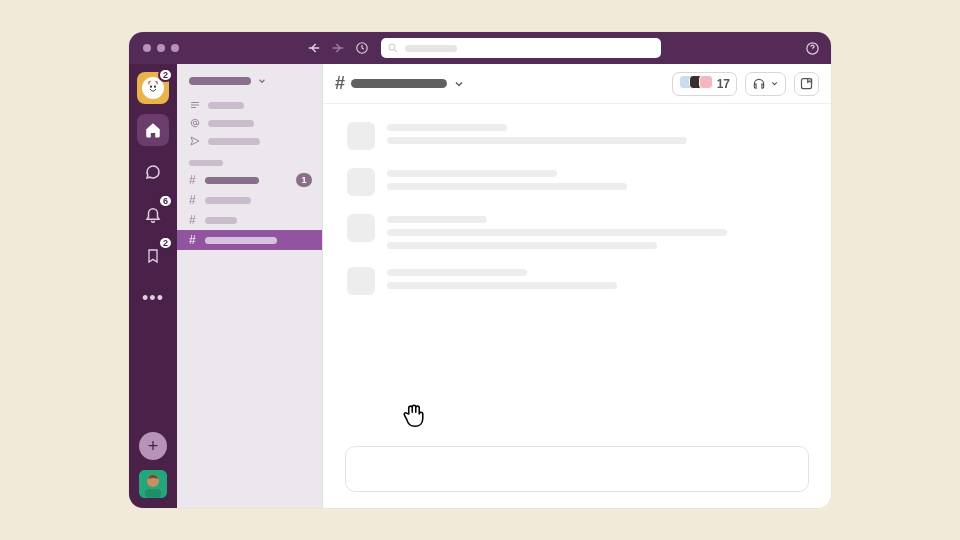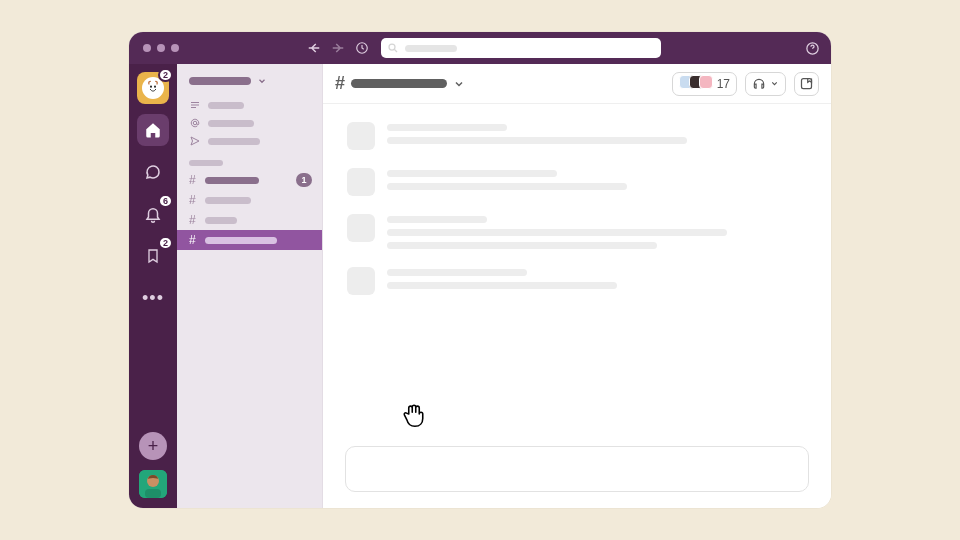--- a/index.html
+++ b/index.html
@@ -320,21 +320,21 @@
         <div class="ch-name">
           <span class="hash">#</span>
           <span class="bar"></span>
           <svg width="12" height="12" viewBox="0 0 24 24" fill="none" stroke="#606060" stroke-width="3">
               <path d="M6 9l6 6 6-6"></path>
             </svg>
         </div>
         <div class="ch-header-spacer"></div>
         <div class="members-pill">
           <span id="faces"><span class="face" style="background: rgb(201, 220, 240); margin-left: 0px; border: 1.5px solid rgb(255, 255, 255);"></span><span class="face" style="background: rgb(58, 46, 46); margin-left: -4px; border: 1.5px solid rgb(255, 255, 255);"></span><span class="face" style="background: rgb(244, 182, 192); margin-left: -4px; border: 1.5px solid rgb(255, 255, 255);"></span></span>
-          <span style="font-weight:400">17</span>
+          <span style="font-weight:700">17</span>
         </div>
         <div class="hud-pill">
           <svg width="14" height="14" viewBox="0 0 24 24" fill="none" stroke="currentColor" stroke-width="2">
               <path d="M4 14v-2a8 8 0 0116 0v2M4 14a2 2 0 012-2h1v7H6a2 2 0 01-2-2zM20 14a2 2 0 00-2-2h-1v7h1a2 2 0 002-2z"></path>
             </svg>
           <svg width="9" height="9" viewBox="0 0 24 24" fill="none" stroke="currentColor" stroke-width="3">
               <path d="M6 9l6 6 6-6"></path>
             </svg>
         </div>
         <div class="canvas-btn">

